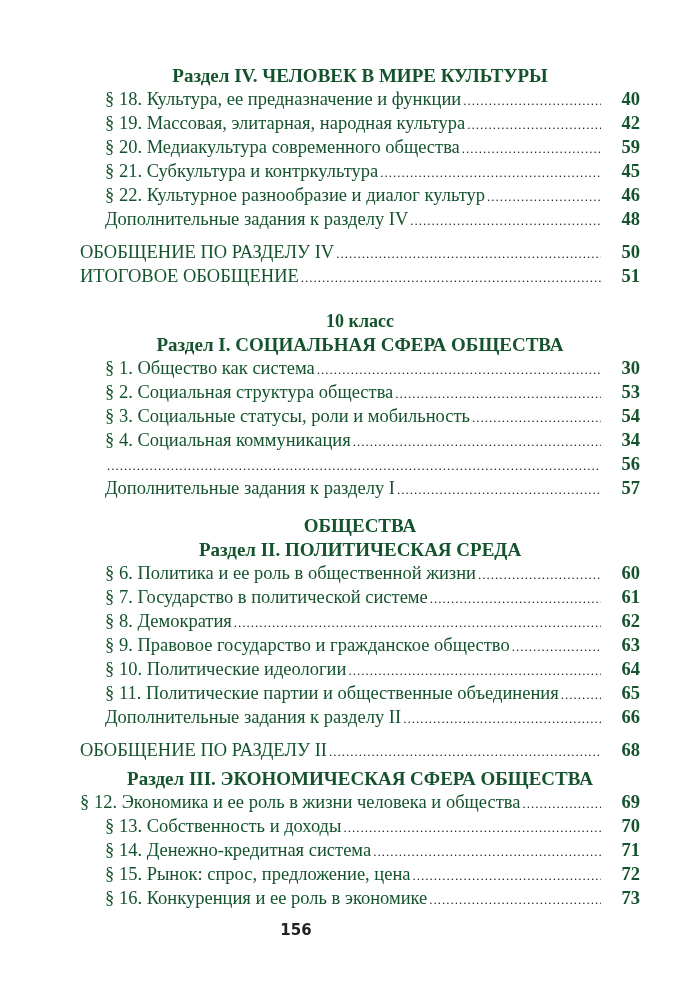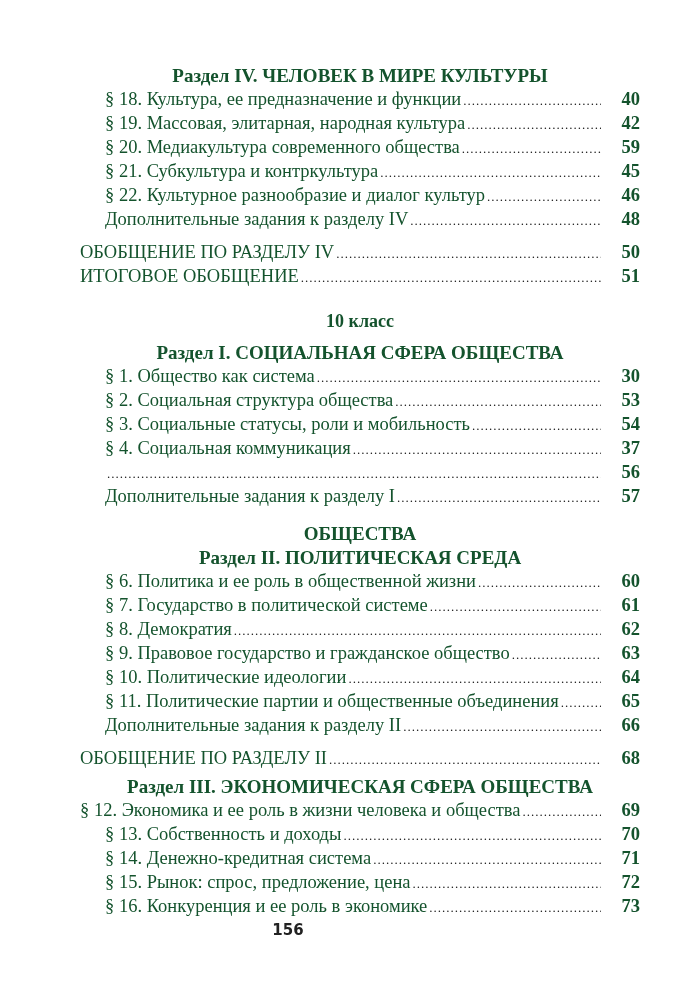--- a/index.html
+++ b/index.html
@@ -8,39 +8,39 @@
     position: absolute; left: 80px; top: 64px; width: 560px;
     font-family: "Liberation Serif", "DejaVu Serif", serif;
     color: #14532d; font-size: 18.5px; line-height: 23px;
   }
   .section-title {
     font-weight: bold; text-align: center; font-size: 19px; line-height: 24px;
     margin: 0;
   }
   .grade-title {
     font-weight: bold; text-align: center; font-size: 18px; line-height: 24px;
-    margin-top: 20px; margin-bottom: 8px;
+    margin-top: 20px; margin-bottom: 0;
   }
   .entry {
     display: flex; align-items: baseline; white-space: nowrap;
   }
   .entry.indent { padding-left: 25px; }
   .entry .label { flex: 0 0 auto; }
   .entry .leader {
     flex: 1 1 auto; overflow: hidden; margin: 0 2px;
     font-size: 13px; letter-spacing: 1px; color: #222;
   }
   .entry .leader::after {
     content: "................................................................................................................................................................................................";
   }
   .entry .num { flex: 0 0 37px; text-align: right; font-weight: bold; }
   .gap-small { height: 9px; }
   .gap-section { height: 4px; }
   .footer-num {
-    position: absolute; left: 0; width: 576px; top: 921px; text-align: center;
+    position: absolute; left: 8px; width: 576px; top: 921px; text-align: center;
     font-family: "DejaVu Sans", sans-serif; font-weight: bold; font-size: 15px; color: #222;
   }
 </style>
 </head>
 <body>
 
 <div class="page">
 
   <div>
     <div class="section-title">Раздел IV. ЧЕЛОВЕК В МИРЕ КУЛЬТУРЫ</div>
@@ -102,21 +102,21 @@
         <span class="num">53</span>
       </div>
     <div class="entry indent">
         <span class="label">§ 3. Социальные статусы, роли и мобильность</span>
         <span class="leader"></span>
         <span class="num">54</span>
       </div>
     <div class="entry indent">
         <span class="label">§ 4. Социальная коммуникация</span>
         <span class="leader"></span>
-        <span class="num">37</span>
+        <span class="num">34</span>
       </div>
     <div class="entry indent">
         <span class="leader"></span>
         <span class="num">56</span>
       </div>
     <div class="entry indent">
         <span class="label">Дополнительные задания к разделу I</span>
         <span class="leader"></span>
         <span class="num">57</span>
       </div>

